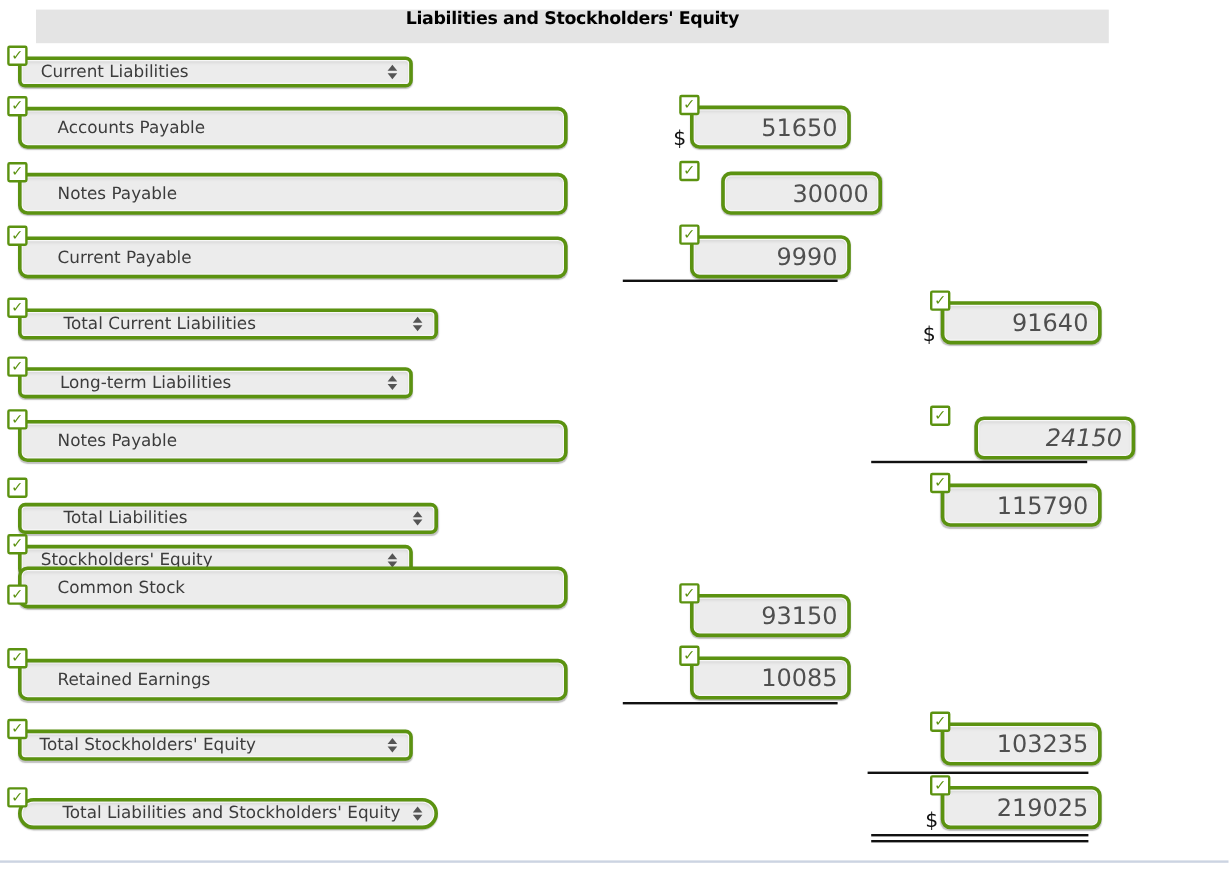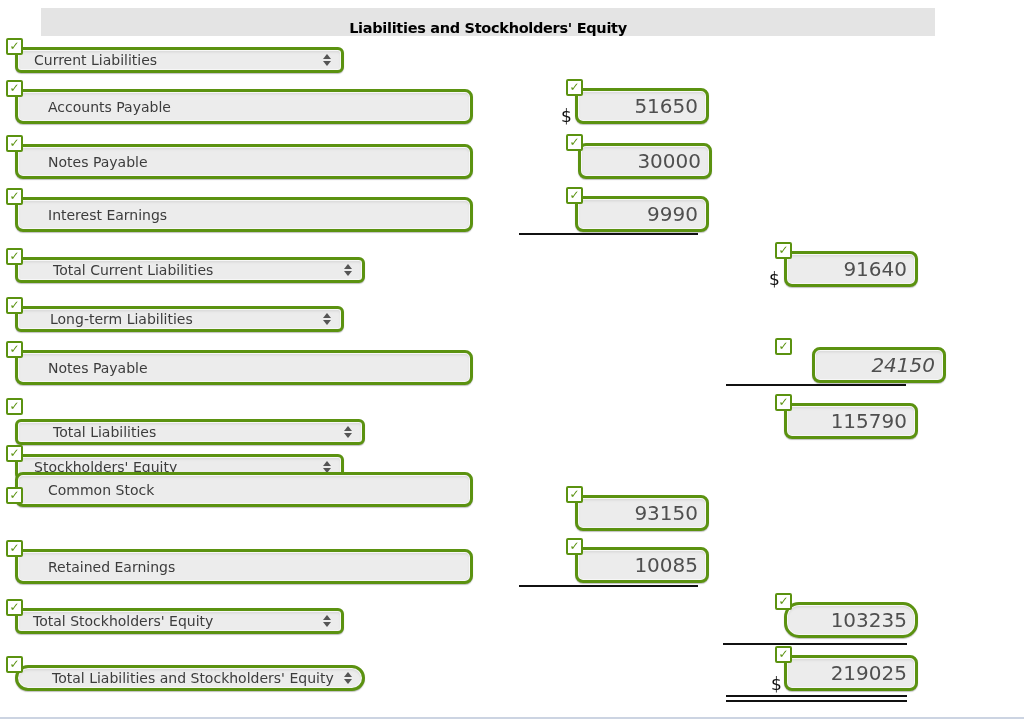--- a/index.html
+++ b/index.html
@@ -8,21 +8,21 @@
     --label:#3c3c3c;
     --num:#4f4f4f;
     --ink:#111;
   }
   html,body{margin:0;padding:0;background:#fff;}
   body{font-family:"DejaVu Sans","Liberation Sans",sans-serif;}
   .stage{position:relative;width:1024px;height:724px;background:#fff;overflow:hidden;}
 
   .header{
     position:absolute;left:30px;top:8px;width:894px;height:28px;
-    background:#e4e4e4;display:flex;align-items:flex-end;justify-content:center;margin-left:11px;
+    background:#e4e4e4;display:flex;align-items:flex-start;justify-content:center;
   }
   .header span{font-size:14.5px;font-weight:bold;color:#000;letter-spacing:-0.3px;}
 
   .box{
     position:absolute;box-sizing:content-box;background:var(--fill);
     border:3px solid var(--green);display:flex;align-items:center;
     box-shadow:inset 0 0 0 1px #f7f7f7, inset 0 2px 3px rgba(0,0,0,0.10), 0 1px 1px rgba(0,0,0,0.25);
     z-index:1;
   }
   .sel{left:15px;height:20px;border-radius:6px;}
@@ -84,29 +84,29 @@
 
   <div class="chk" style="left:6px;top:135px;">
       <span class="tick">✓</span>
     </div>
   <div class="box inp" style="top:144px;">
     <span class="lbl" style="padding-left:30px;">Notes Payable</span>
   </div>
   <div class="chk" style="left:566px;top:134px;">
       <span class="tick">✓</span>
     </div>
-  <div class="box amt" style="left:578px;top:143px;">
+  <div class="box amt" style="left:601px;top:143px;">
     <span>30000</span>
   </div>
 
   <div class="chk" style="left:6px;top:188px;">
       <span class="tick">✓</span>
     </div>
   <div class="box inp" style="top:197px;">
-    <span class="lbl" style="padding-left:30px;">Interest Earnings</span>
+    <span class="lbl" style="padding-left:30px;">Current Payable</span>
   </div>
   <div class="chk" style="left:566px;top:187px;">
       <span class="tick">✓</span>
     </div>
   <div class="box amt" style="left:575px;top:196px;">
     <span>9990</span>
   </div>
   <div class="uline" style="left:519px;top:233px;width:179px;"></div>
 
   <div class="chk" style="left:6px;top:248px;">
@@ -213,21 +213,21 @@
   <div class="box sel" style="top:608px;width:323px;">
     <span class="lbl" style="padding-left:15px;">Total Stockholders' Equity</span>
     <span class="spin">
         <i class="up"></i>
         <i class="dn"></i>
       </span>
   </div>
   <div class="chk" style="left:775px;top:593px;">
       <span class="tick">✓</span>
     </div>
-  <div class="box amt" style="left:784px;top:602px;border-radius:15px;">
+  <div class="box amt" style="left:784px;top:602px;">
     <span>103235</span>
   </div>
   <div class="uline" style="left:723px;top:643px;width:184px;"></div>
 
   <div class="chk" style="left:6px;top:656px;">
       <span class="tick">✓</span>
     </div>
   <div class="box sel" style="top:665px;width:344px;border-radius:13px;">
     <span class="lbl" style="padding-left:34px;">Total Liabilities and Stockholders' Equity</span>
     <span class="spin">

